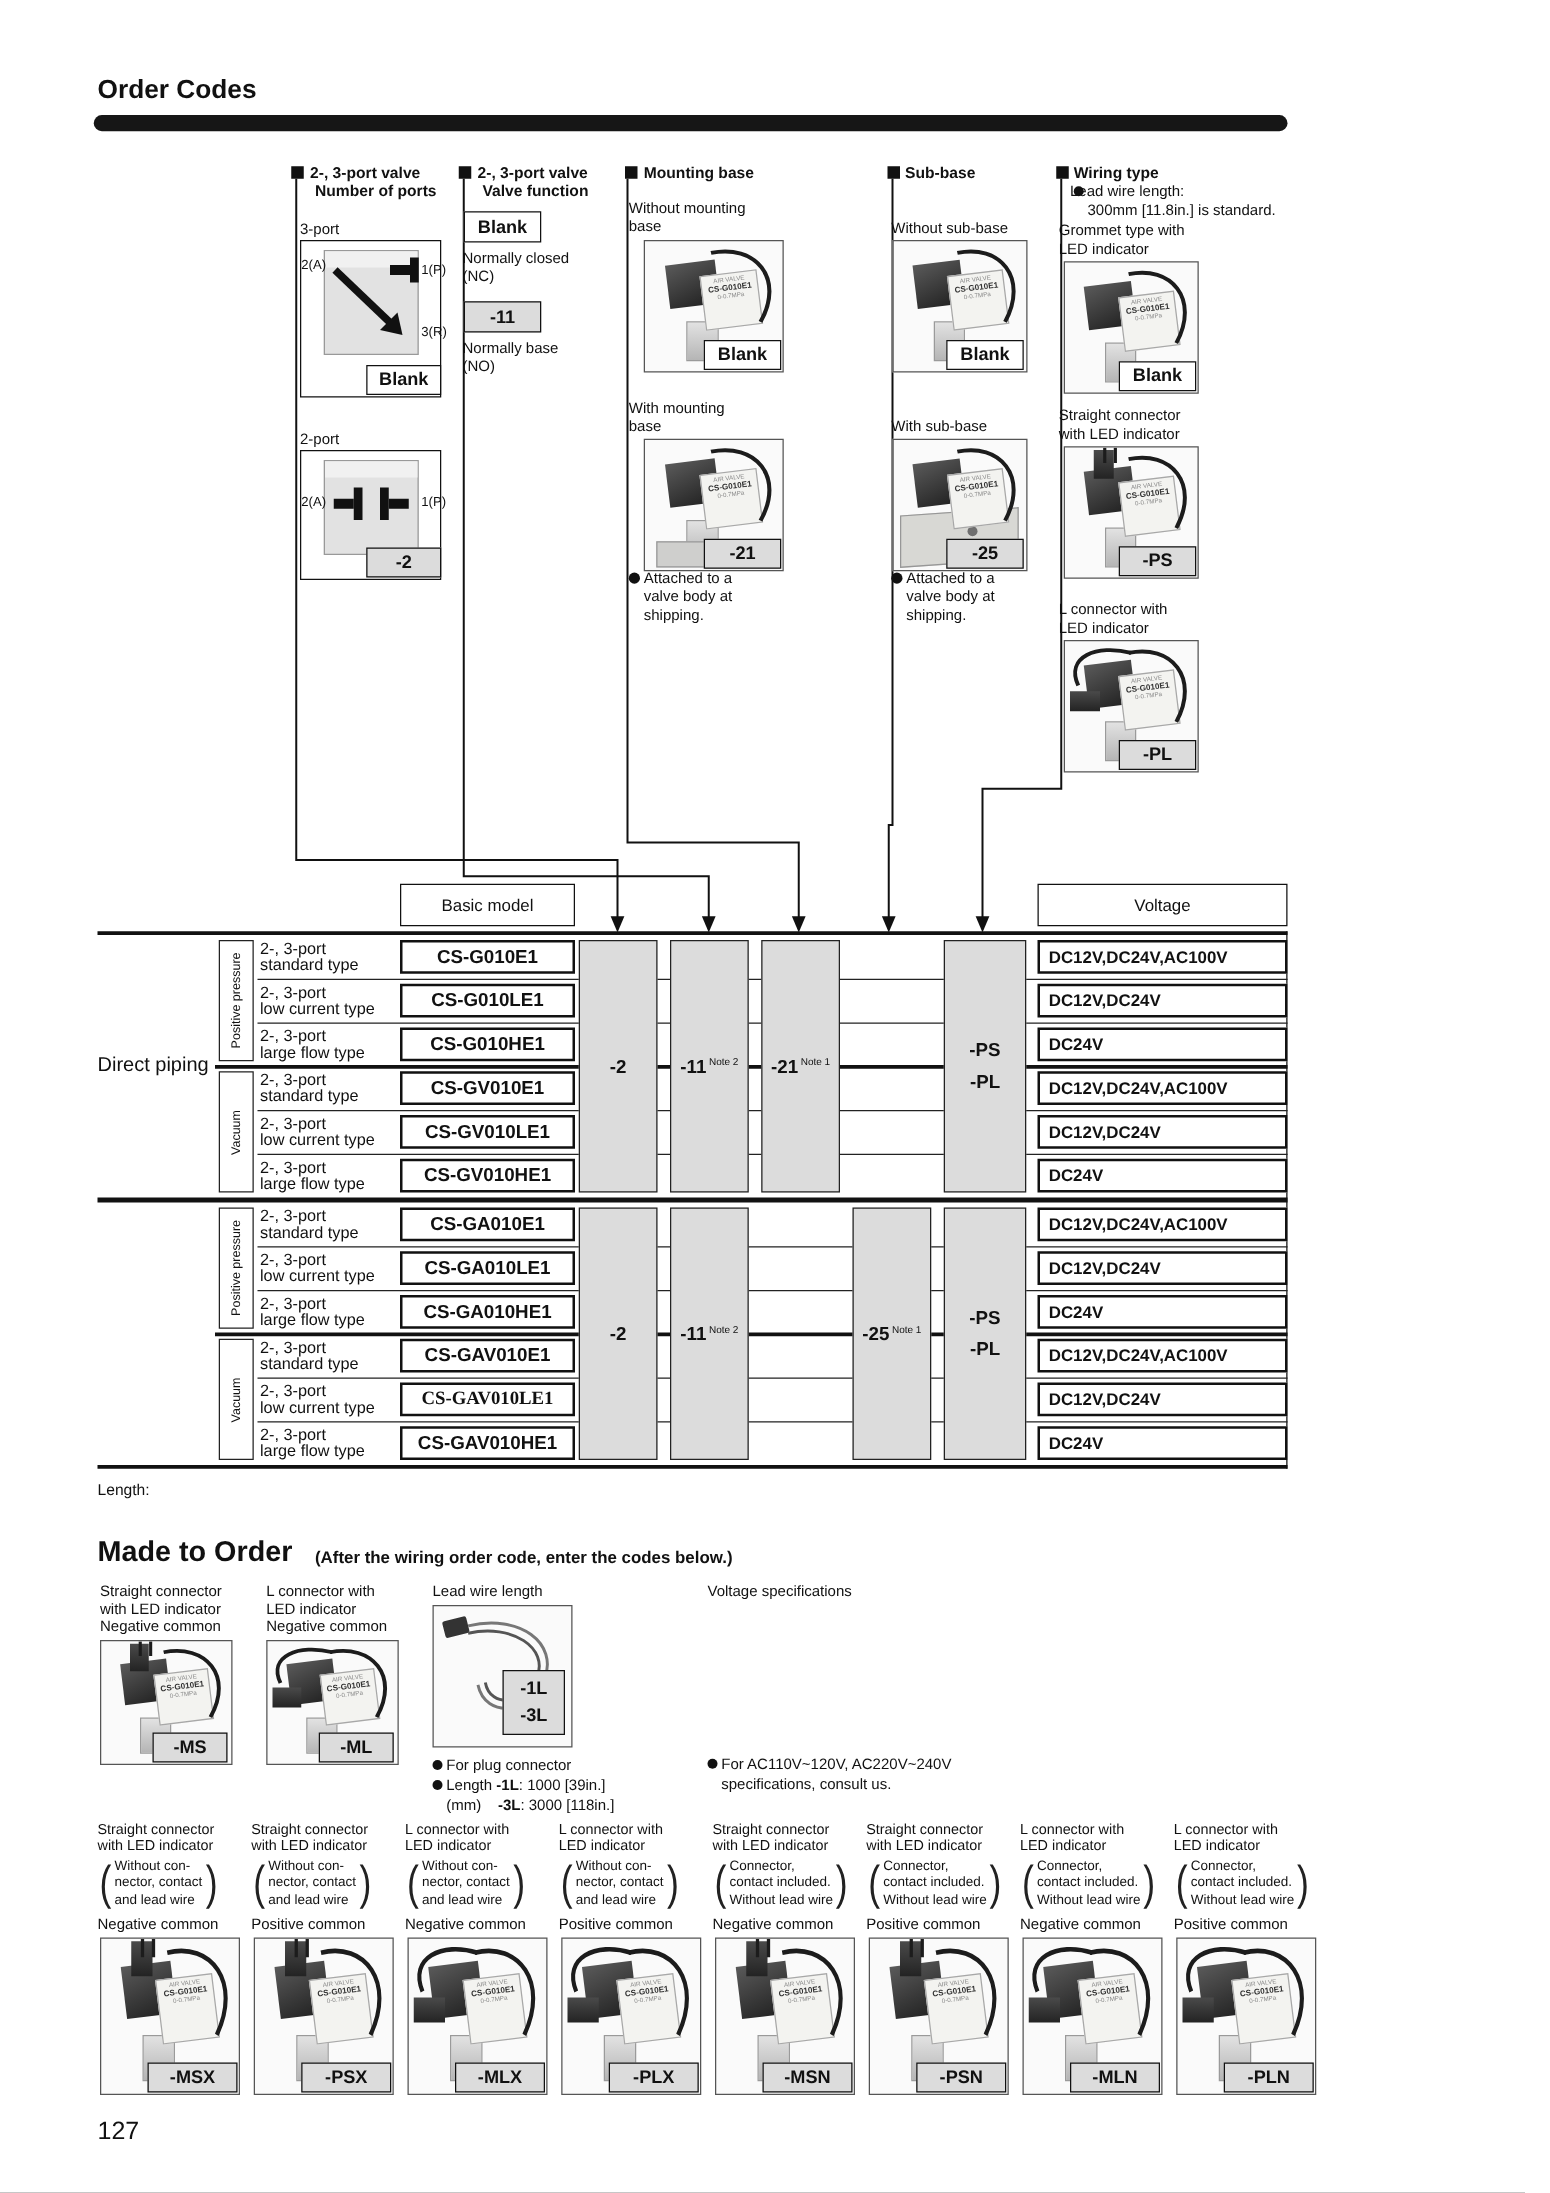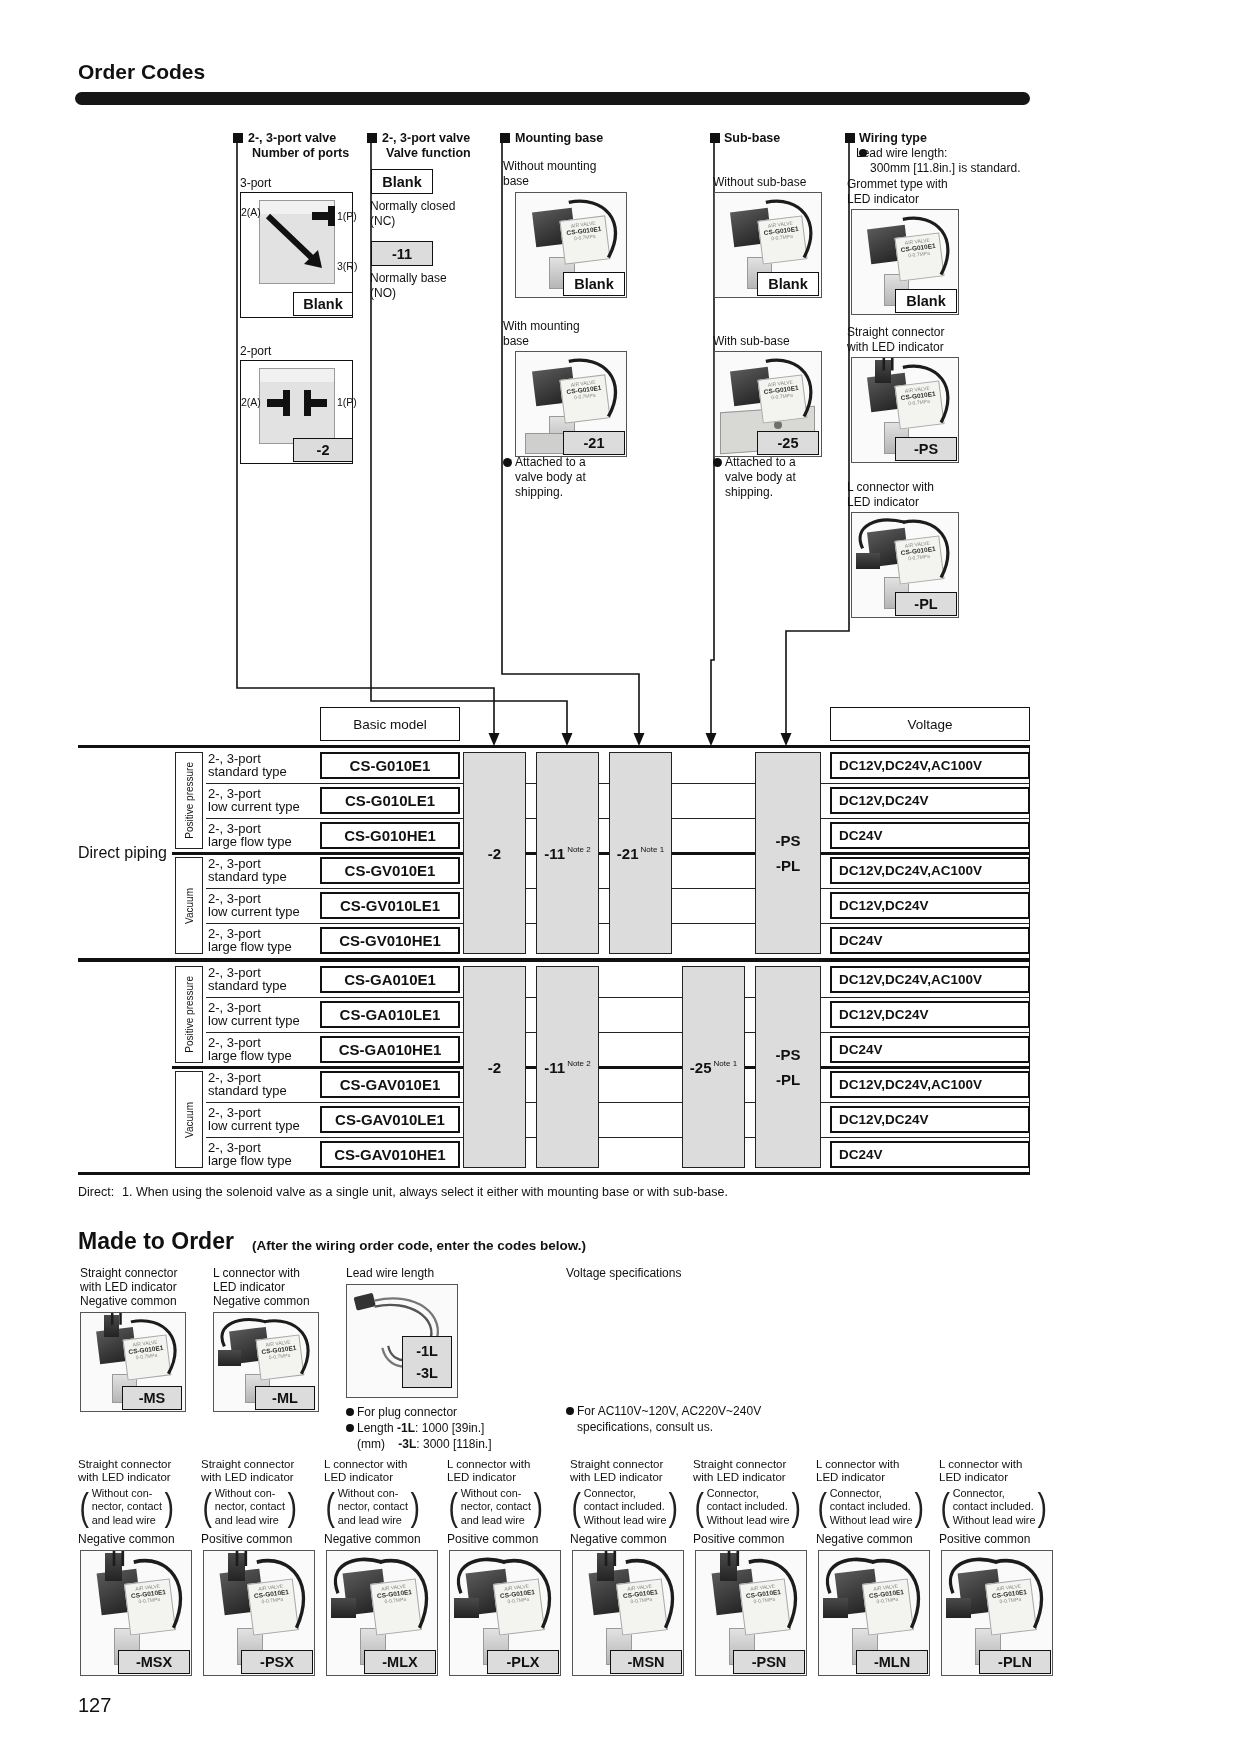--- a/index.html
+++ b/index.html
@@ -327,21 +327,21 @@
       <div class="abs voltbox" style="left: 752px; top: 291px; width: 200px; height: 27px;">DC24V</div>
       <div class="abs press-box" style="left: 97px; top: 326px; width: 28px; height: 97px;">
         <span>Vacuum</span>
       </div>
       <div class="abs typeln" style="left: 130px; top: 326px;">2-, 3-port</div>
       <div class="abs typeln" style="left: 130px; top: 339px;">standard type</div>
       <div class="abs modelbox" style="left: 242px; top: 326px; width: 140px; height: 27px;">CS-GAV010E1</div>
       <div class="abs voltbox" style="left: 752px; top: 326px; width: 200px; height: 27px;">DC12V,DC24V,AC100V</div>
       <div class="abs typeln" style="left: 130px; top: 361px;">2-, 3-port</div>
       <div class="abs typeln" style="left: 130px; top: 374px;">low current type</div>
-      <div class="abs modelbox" style="left: 242px; top: 361px; width: 140px; height: 27px;">CS-GAV010LE1</div>
+      <div class="abs modelbox" style="left: 242px; top: 361px; width: 140px; height: 27px; font-family: Liberation Serif, serif;">CS-GAV010LE1</div>
       <div class="abs voltbox" style="left: 752px; top: 361px; width: 200px; height: 27px;">DC12V,DC24V</div>
       <div class="abs typeln" style="left: 130px; top: 396px;">2-, 3-port</div>
       <div class="abs typeln" style="left: 130px; top: 409px;">large flow type</div>
       <div class="abs modelbox" style="left: 242px; top: 396px; width: 140px; height: 27px;">CS-GAV010HE1</div>
       <div class="abs voltbox" style="left: 752px; top: 396px; width: 200px; height: 27px;">DC24V</div>
       <div class="abs grayspan" style="left: 385px; top: 221px; width: 63px; height: 202px;">
         <span class="gcode">-2</span>
       </div>
       <div class="abs grayspan" style="left: 458px; top: 221px; width: 63px; height: 202px;">
         <span class="gcode">-11</span>
@@ -350,22 +350,21 @@
       <div class="abs grayspan" style="left: 604px; top: 221px; width: 63px; height: 202px;">
         <span class="gcode">-25</span>
         <span class="gnote">Note 1</span>
       </div>
       <div class="abs grayspan col" style="left: 677px; top: 221px; width: 66px; height: 202px;">
         <span class="gcode" style="line-height: 25px;">-PS</span>
         <span class="gcode" style="line-height: 25px;">-PL</span>
       </div>
     </div>
 
-  <div class="abs notes" style="left:78px;top:1184px">Direct:</div>
-  <div class="abs notes" style="left:122px;top:1184px">1. When using the solenoid valve as a single unit, always select it either with mounting base or with sub-base.</div>
+  <div class="abs notes" style="left:78px;top:1184px">Length:</div>
 
   <div class="abs mto-title" style="left:78px;top:1228px">Made to Order</div>
   <div class="abs mto-sub" style="left:252px;top:1238px">(After the wiring order code, enter the codes below.)</div>
 
   <div class="abs t" style="left:80px;top:1266px">Straight connector</div>
   <div class="abs t" style="left:80px;top:1280px">with LED indicator</div>
   <div class="abs t" style="left:80px;top:1294px">Negative common</div>
   <div class="abs photo" style="left:80px;top:1312px;width:106px;height:100px">
       <svg width="104" height="98" viewBox="0 0 100 100" preserveAspectRatio="none" class="abs" style="left: 0px; top: 0px; z-index: 5;">
         <path d="M84 62 C 102 28 80 2 48 9" fill="none" stroke="#1c1c1c" stroke-width="3"></path>

